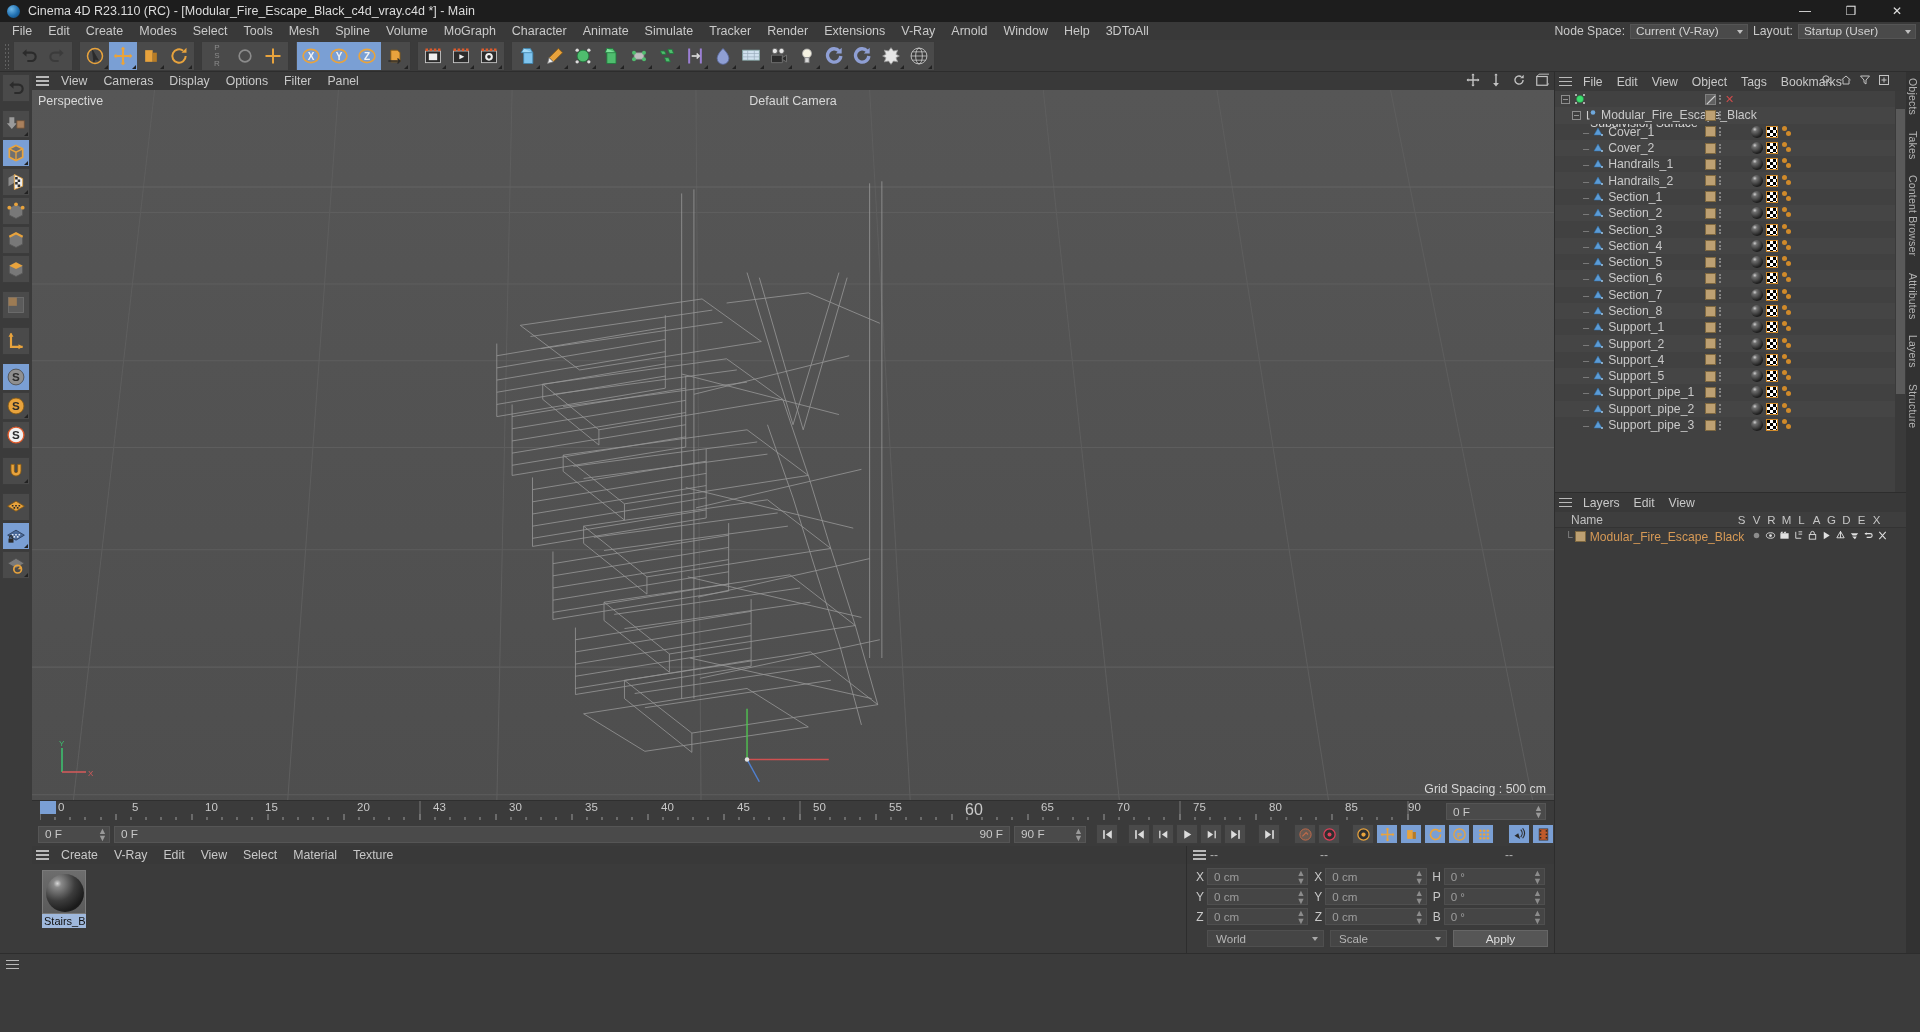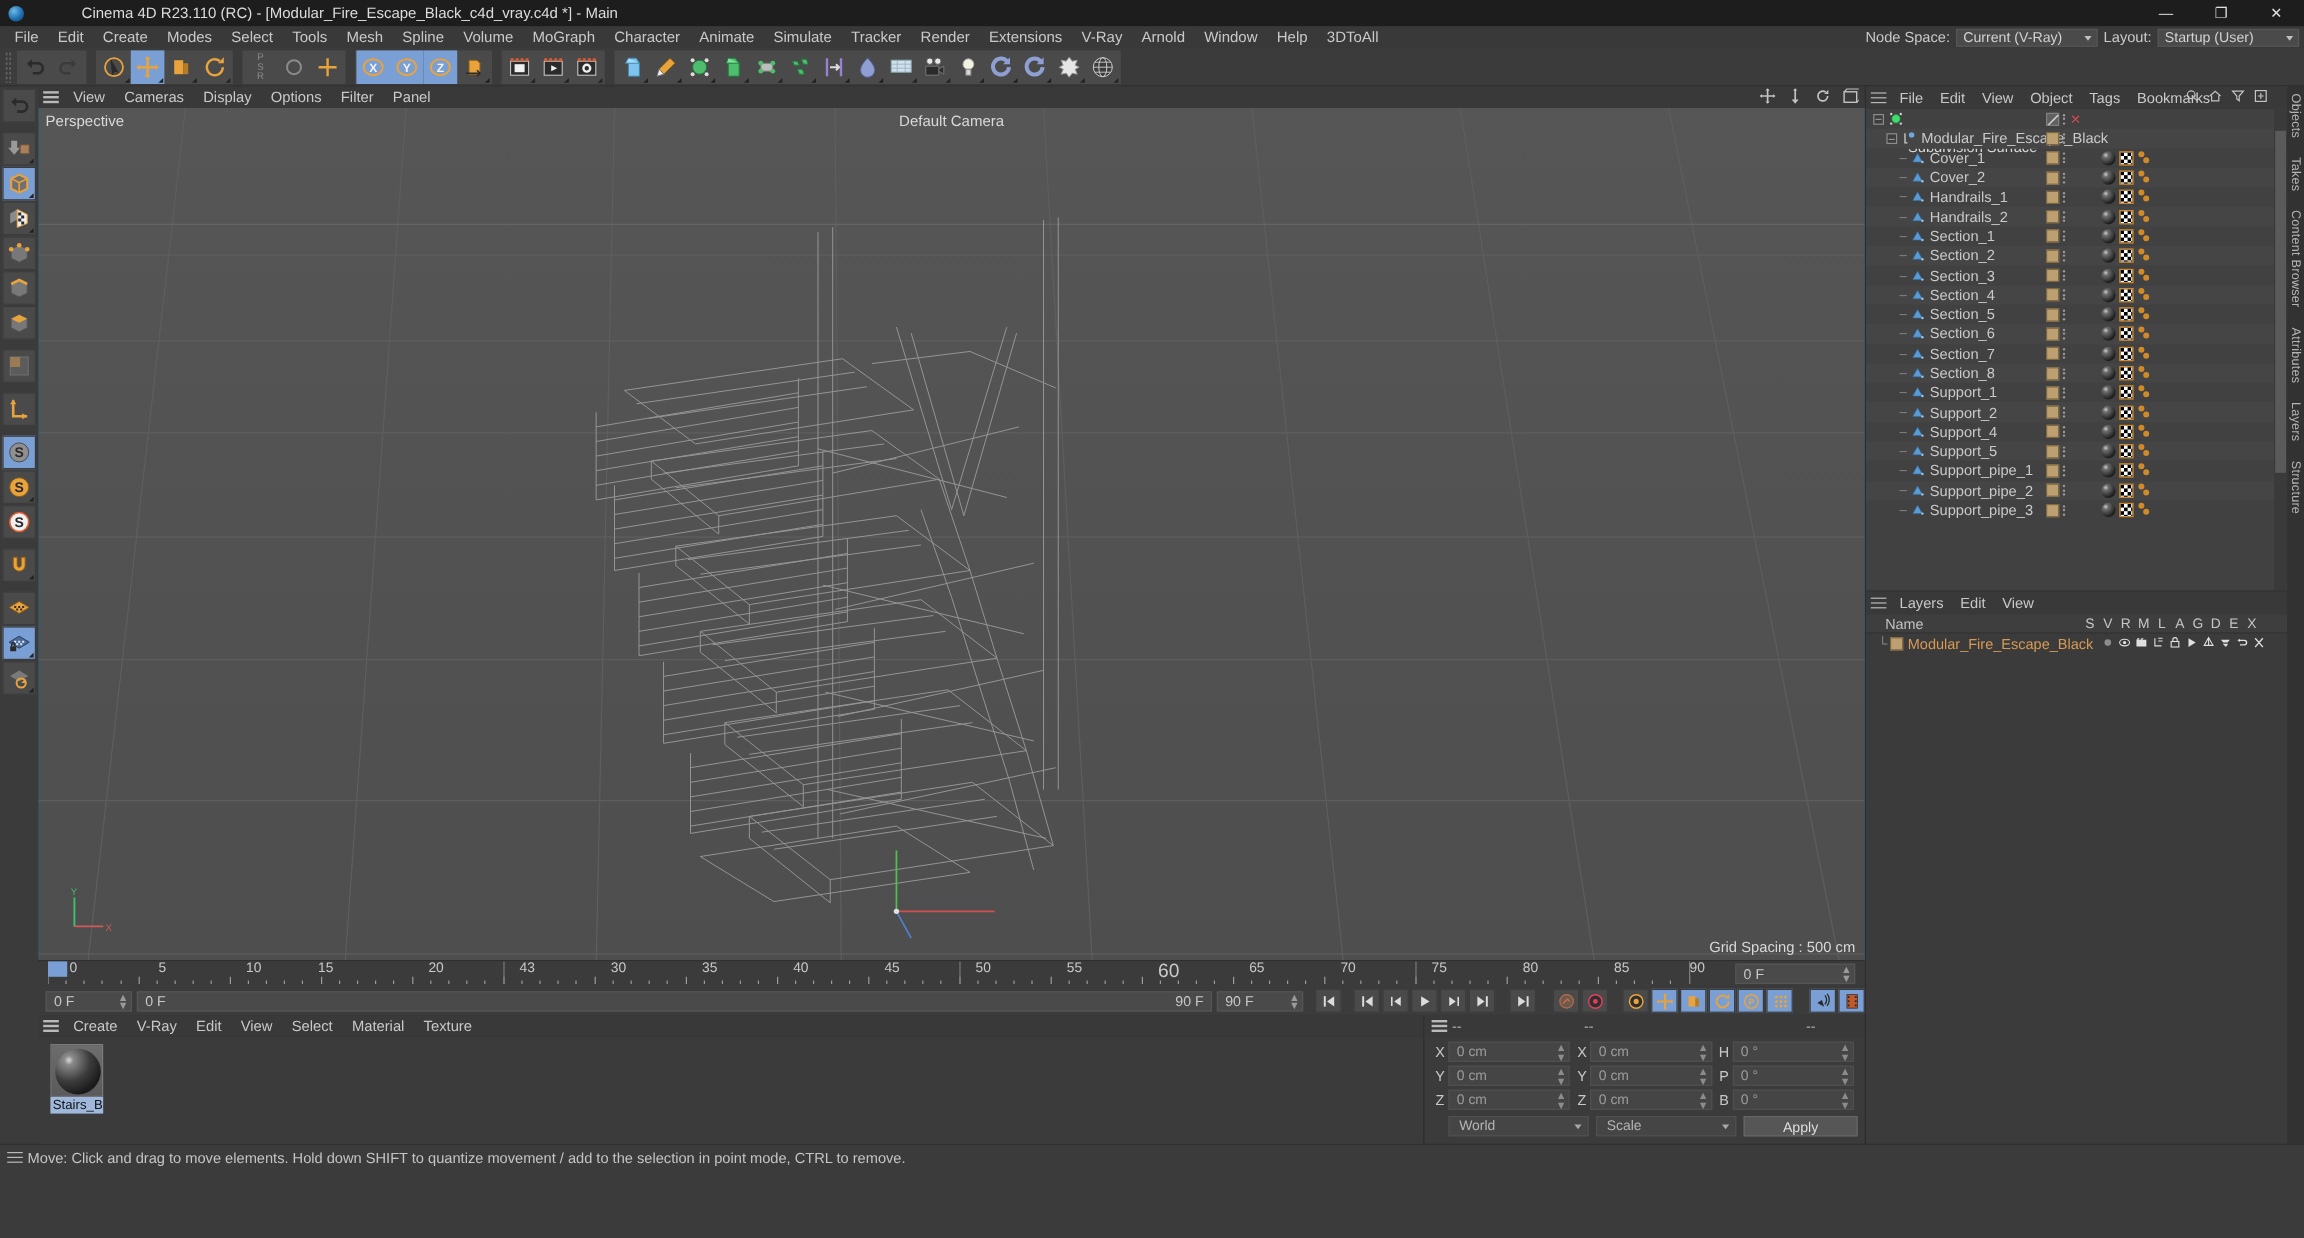--- a/index.html
+++ b/index.html
@@ -1,20 +1,20 @@
 <!DOCTYPE html>
 <html><head>
 <meta charset="utf-8">
 <style>
   * { box-sizing: border-box; margin:0; padding:0; }
   html,body{ width:1920px; height:1032px; overflow:hidden; background:#3b3b3b; }
   body{ font-family:"Liberation Sans", sans-serif; font-size:12.5px; color:#c8c8c8; -webkit-font-smoothing:antialiased; }
 
   
-  .titlebar{height:22px;background:#1d1d1d;display:flex;align-items:center;padding:0 0 0 7px;gap:40px;}
+  .titlebar{height:22px;background:#1d1d1d;display:flex;align-items:center;padding:0 0 0 7px;}
   .titlebar .app-icon{width:13px;height:13px;border-radius:50%;background:radial-gradient(circle at 35% 32%, #6fb8e8 0%, #1f6fb0 55%, #0e3d66 100%);margin-right:8px;flex:0 0 auto;}
   .titlebar .title-text{font-size:12.5px;color:#dcdcdc;white-space:nowrap;}
   .titlebar .wbtns{margin-left:auto;display:flex;height:22px;}
   .titlebar .wbtn{width:46px;height:22px;display:flex;align-items:center;justify-content:center;color:#e0e0e0;font-size:12px;}
 
   
   .menubar{height:18px;background:#393939;display:flex;align-items:center;padding-left:4px;position:relative;}
   .menubar .mi{padding:0 8px;height:18px;line-height:18px;font-size:12.5px;color:#c9c9c9;white-space:nowrap;}
   .menubar .right{position:absolute;right:4px;display:flex;align-items:center;gap:5px;}
   .menubar .lbl{font-size:12.2px;color:#c9c9c9;}
@@ -1772,14 +1772,13 @@
     <div class="vtab">Structure</div>
   </div>
 </div>
 
 <div class="statusbar">
   <span class="hamb">
       <i></i>
       <i></i>
       <i></i>
     </span>
-  <span>Move: Click and drag to move elements. Hold down SHIFT to quantize movement / add to the selection in point mode, CTRL to remove.</span>
 </div>
 
 </body></html>

